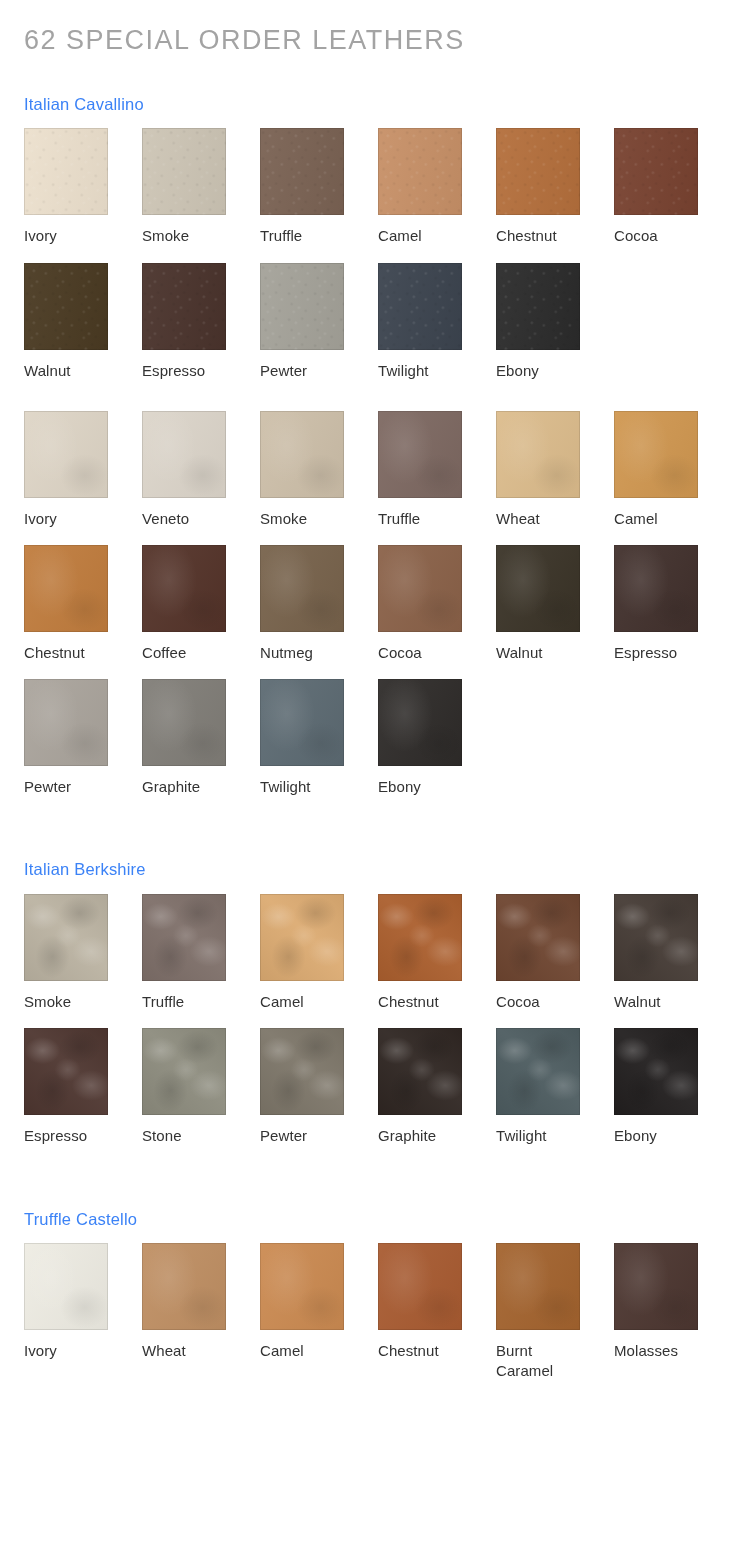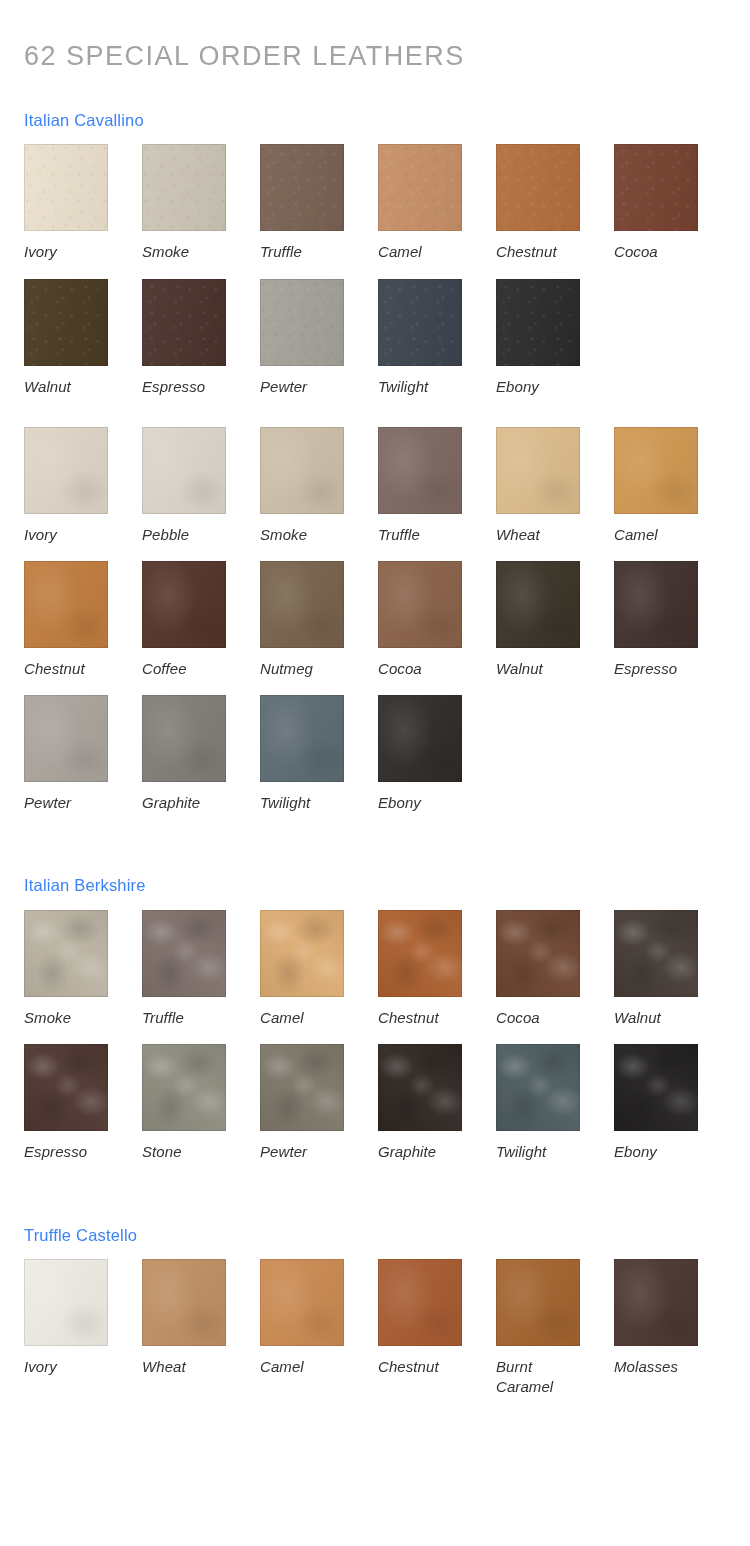--- a/index.html
+++ b/index.html
@@ -12,21 +12,21 @@
   body {
     width: 750px;
     min-height: 1546px;
     font-family: "Liberation Sans", "DejaVu Sans", sans-serif;
     color: #2d2d2d;
     -webkit-font-smoothing: antialiased;
   }
 
   .page {
     width: 696px;
-    padding: 16px 24px;
+    padding: 0 24px;
   }
 
   .page-title {
     font-size: 27px;
     font-weight: 300;
     letter-spacing: 0.055em;
     color: #a3a3a3;
     margin: 0;
     padding-top: 26px;
     line-height: 1.1;
@@ -48,21 +48,20 @@
   .collection-2 .collection-title { padding-top: 46px; }
   .collection-3 .collection-title { padding-top: 47px; }
   .collection-4 .collection-title { padding-top: 47px; }
 
   .swatch-grid {
     display: grid;
     grid-template-columns: repeat(6, 84px);
     column-gap: 34px;
     row-gap: 0;
     margin-top: 14px;
-    font-style: italic;
   }
 
   .swatch-cell {
     width: 84px;
     margin-bottom: 17px;
   }
 
   .swatch-chip {
     width: 84px;
     height: 87px;
@@ -184,21 +183,21 @@
         </div>
       </section>
       <section class="collection collection-2">
         <div class="swatch-grid">
           <div class="swatch-cell">
             <div class="swatch-chip grain-soft" style="background-color: rgb(222, 213, 198);"></div>
             <div class="swatch-label">Ivory</div>
           </div>
           <div class="swatch-cell">
             <div class="swatch-chip grain-soft" style="background-color: rgb(220, 213, 202);"></div>
-            <div class="swatch-label">Pebble</div>
+            <div class="swatch-label">Veneto</div>
           </div>
           <div class="swatch-cell">
             <div class="swatch-chip grain-soft" style="background-color: rgb(205, 191, 169);"></div>
             <div class="swatch-label">Smoke</div>
           </div>
           <div class="swatch-cell">
             <div class="swatch-chip grain-soft" style="background-color: rgb(125, 104, 97);"></div>
             <div class="swatch-label">Truffle</div>
           </div>
           <div class="swatch-cell">

